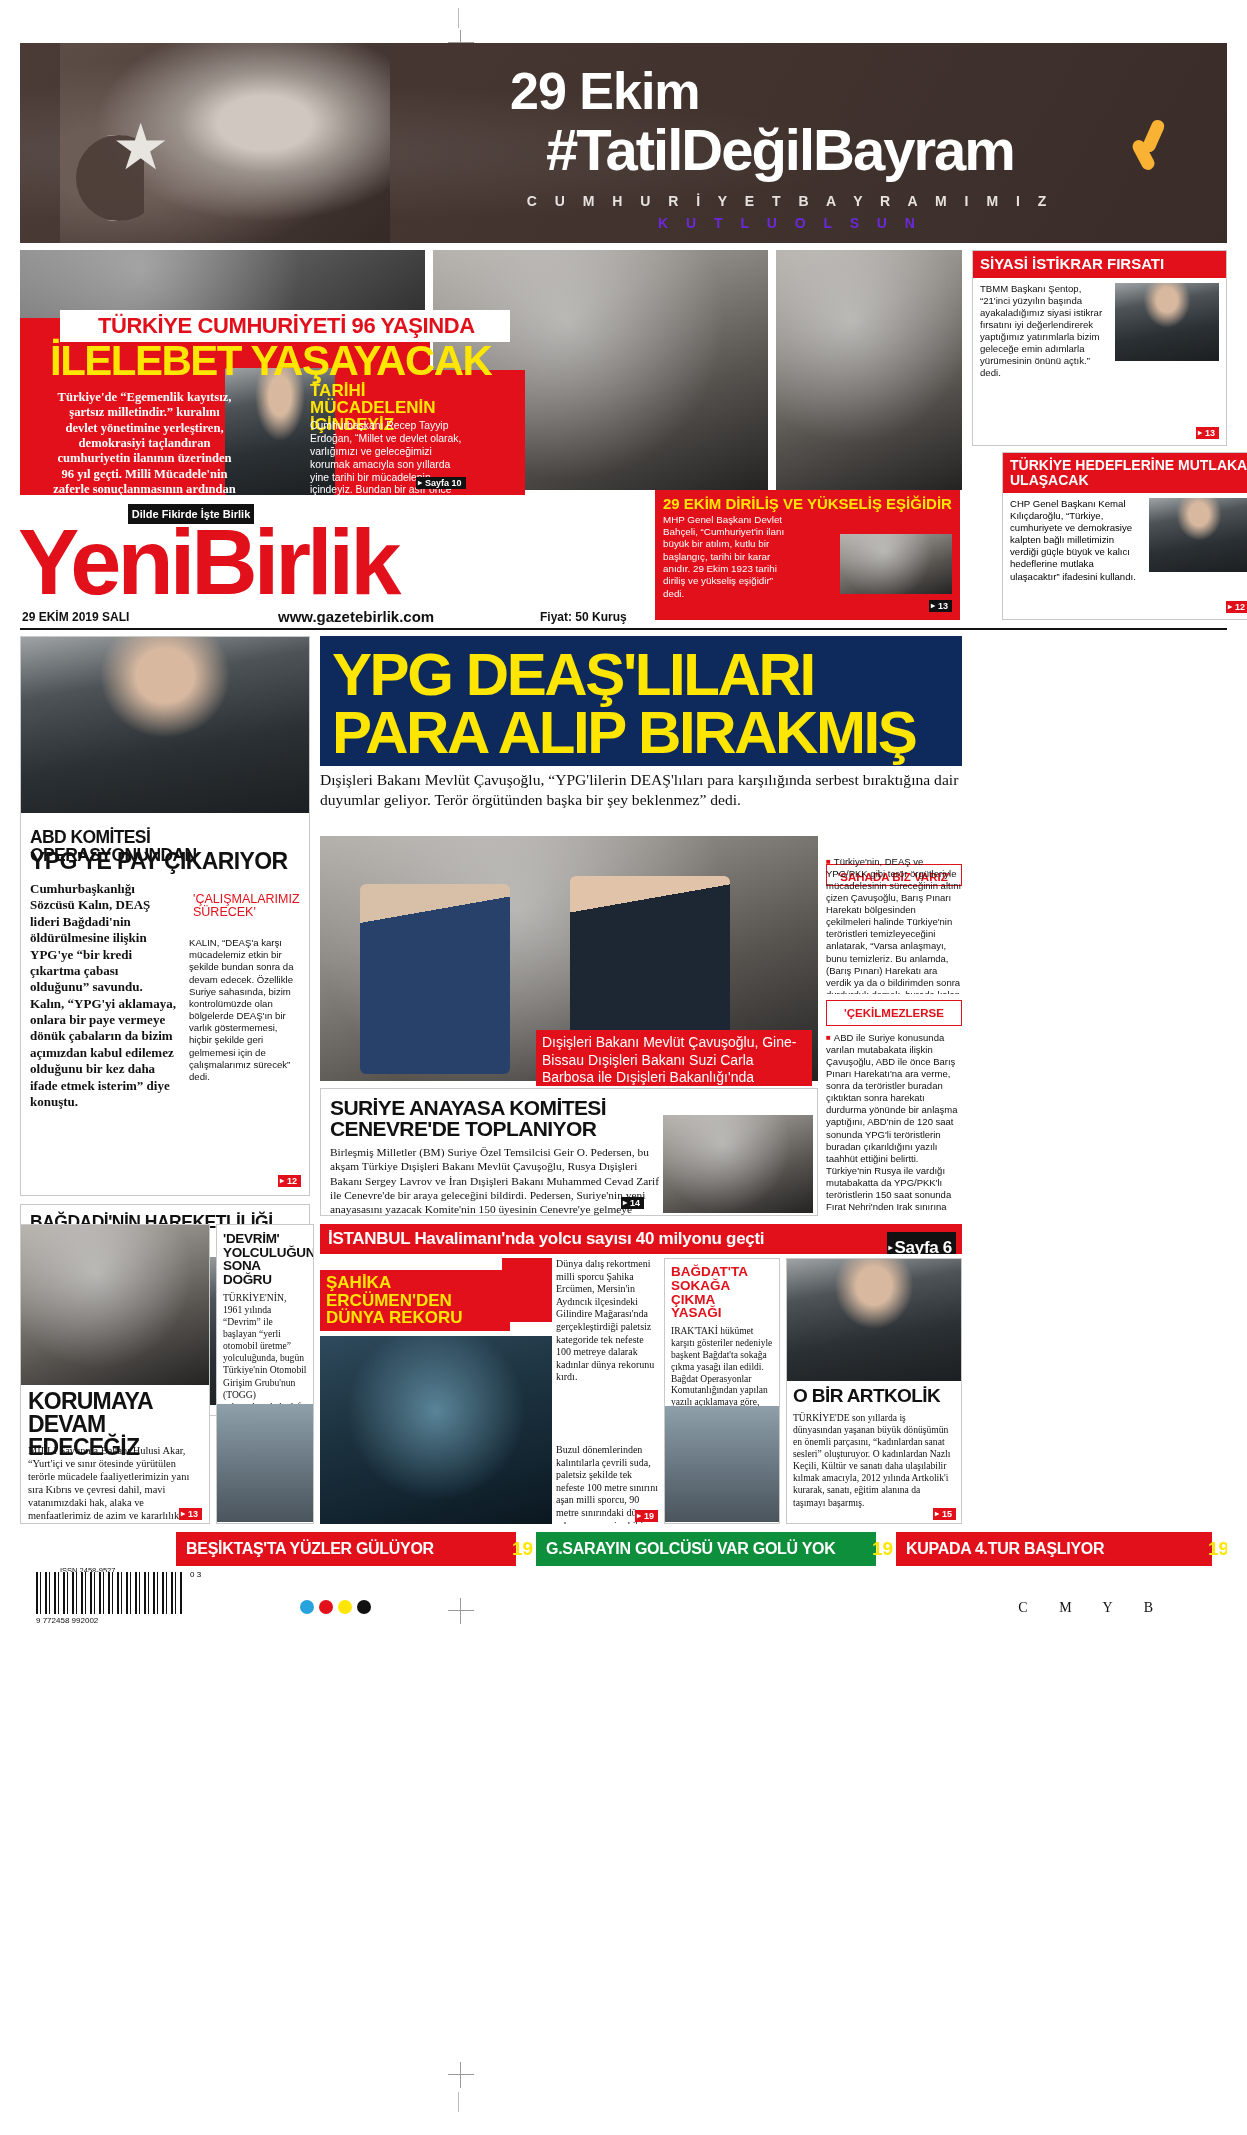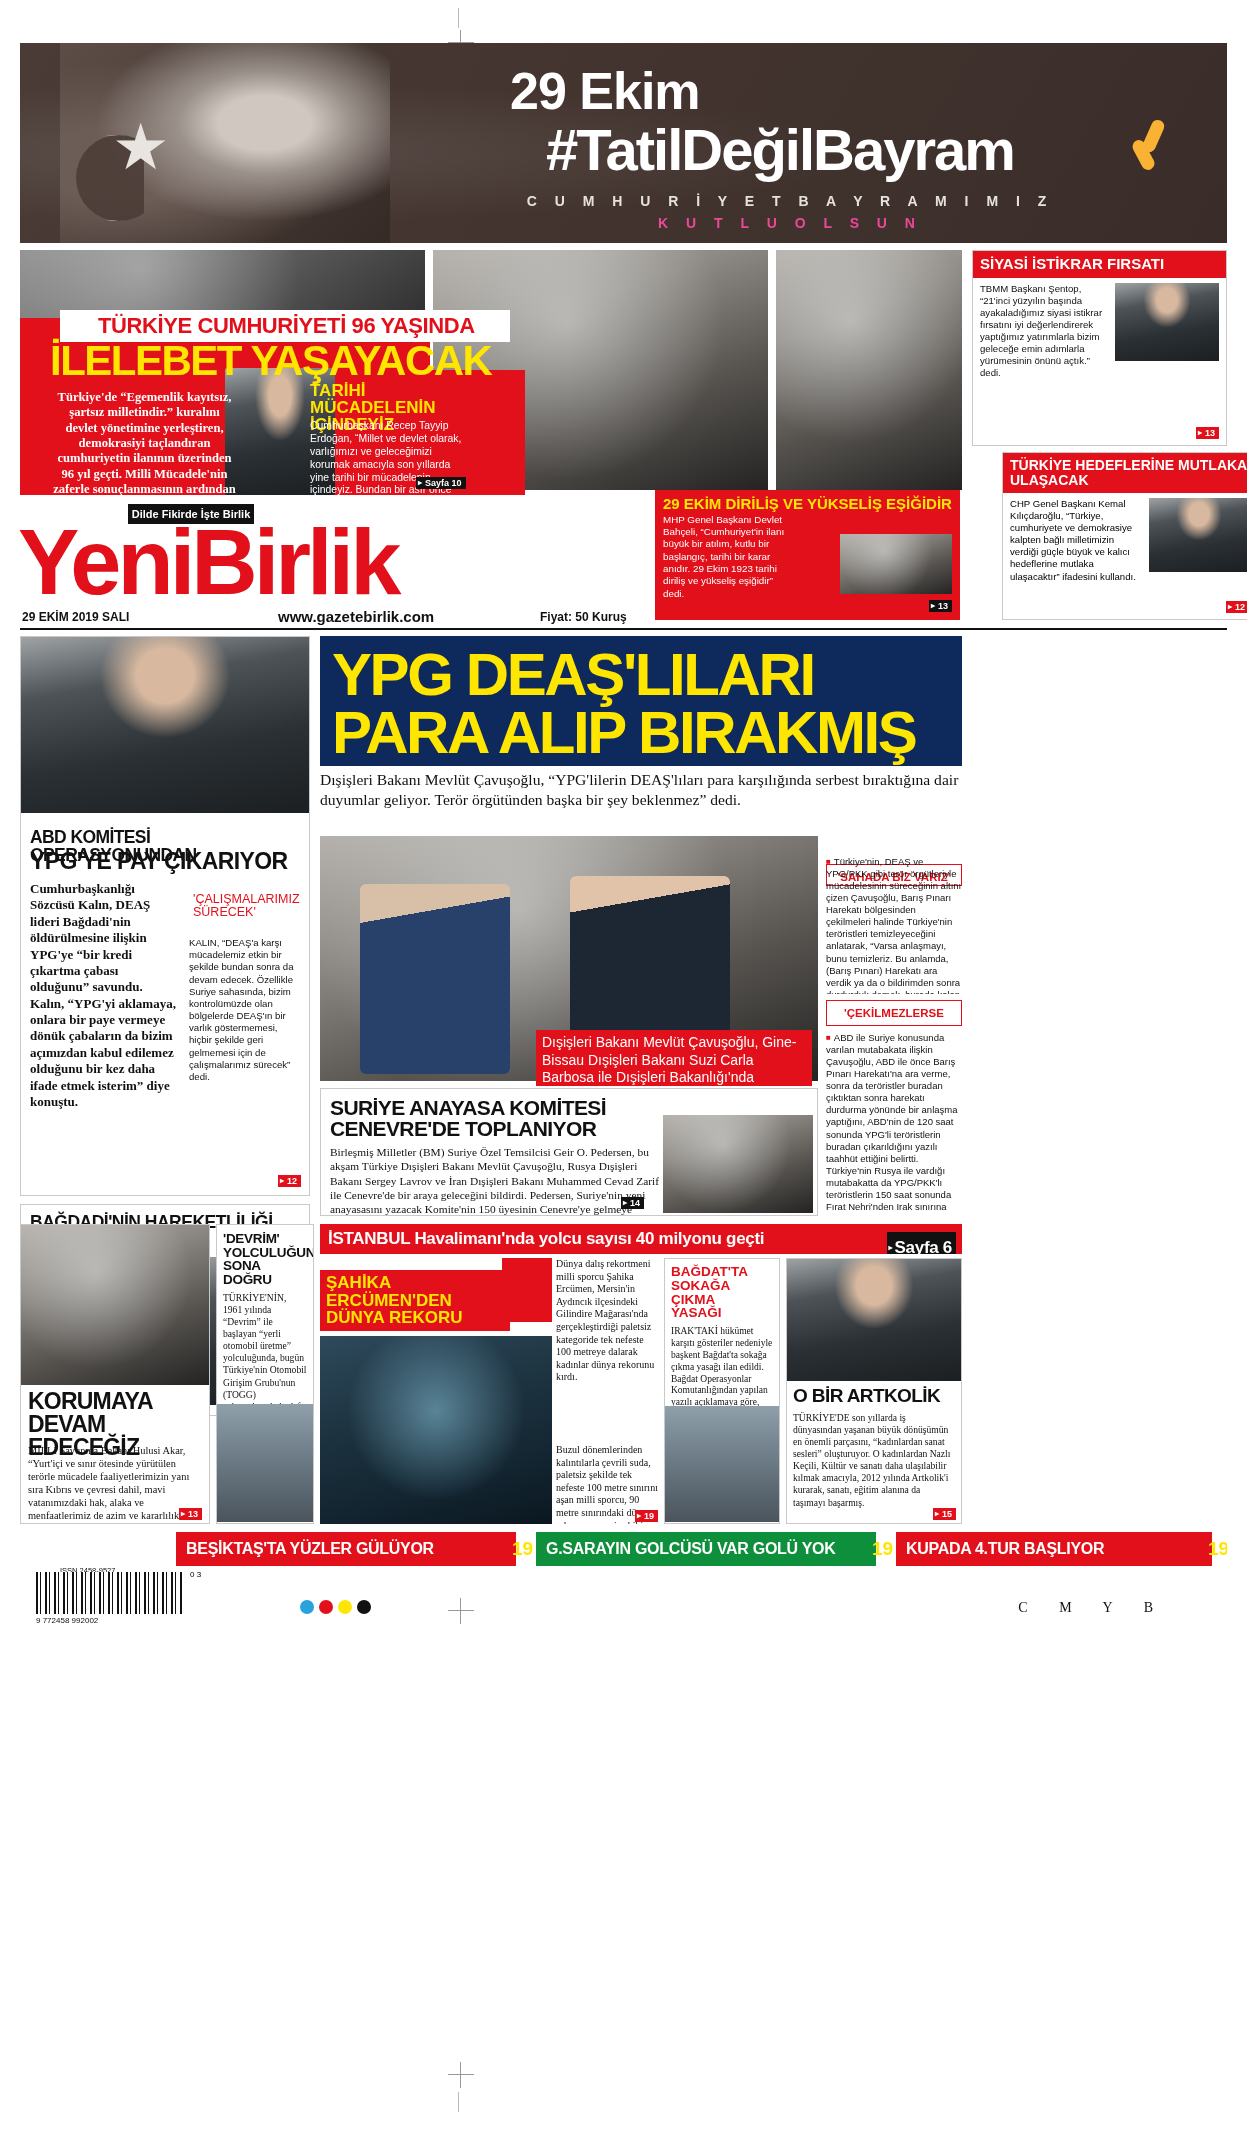--- a/index.html
+++ b/index.html
@@ -51,21 +51,21 @@
   #promo .crescent{position:absolute;left:38px;top:92px;width:86px;height:86px;border-radius:50%;
      box-shadow: 14px 0 0 0 #ddd8d2; clip-path: inset(0 0 0 0); opacity:.85;}
   #promo .crescent:after{content:"";position:absolute;left:18px;top:0;width:86px;height:86px;border-radius:50%;
      background:#4a3b36;}
   #promo h1{position:absolute;left:490px;top:22px;width:660px;margin:0;text-align:left;color:#fff;
      font-family:"Liberation Sans",sans-serif;font-weight:bold;font-size:52px;line-height:1.02;letter-spacing:-1px;}
   #promo h2{position:absolute;left:370px;top:78px;width:780px;margin:0;text-align:center;color:#fff;
      font-family:"Liberation Sans",sans-serif;font-weight:bold;font-size:58px;line-height:1;letter-spacing:-2px;}
   #promo .sub1{position:absolute;left:420px;top:150px;width:700px;text-align:center;color:#e7e2dd;
      font-family:"Liberation Sans",sans-serif;font-size:14px;letter-spacing:7px;font-weight:bold;}
-  #promo .sub2{position:absolute;left:420px;top:172px;width:700px;text-align:center;color:#ec4899;
+  #promo .sub2{position:absolute;left:420px;top:172px;width:700px;text-align:center;color:#6d28d9;
      font-family:"Liberation Sans",sans-serif;font-size:14px;letter-spacing:7px;font-weight:bold;}
   #promo .tt{position:absolute;right:40px;top:74px;width:58px;height:58px;}
   #promo .tt i{position:absolute;display:block;background:#f9b233;border-radius:40px;}
   #promo .tt i.a{left:18px;top:2px;width:13px;height:34px;transform:rotate(24deg);}
   #promo .tt i.b{left:8px;top:22px;width:13px;height:32px;transform:rotate(-28deg);}
 
   
   #hero{left:20px;top:250px;width:942px;height:245px;}
   #hero .photo1{left:0;top:0;width:405px;height:75px;}
   #hero .photo2{left:413px;top:0;width:335px;height:240px;}

